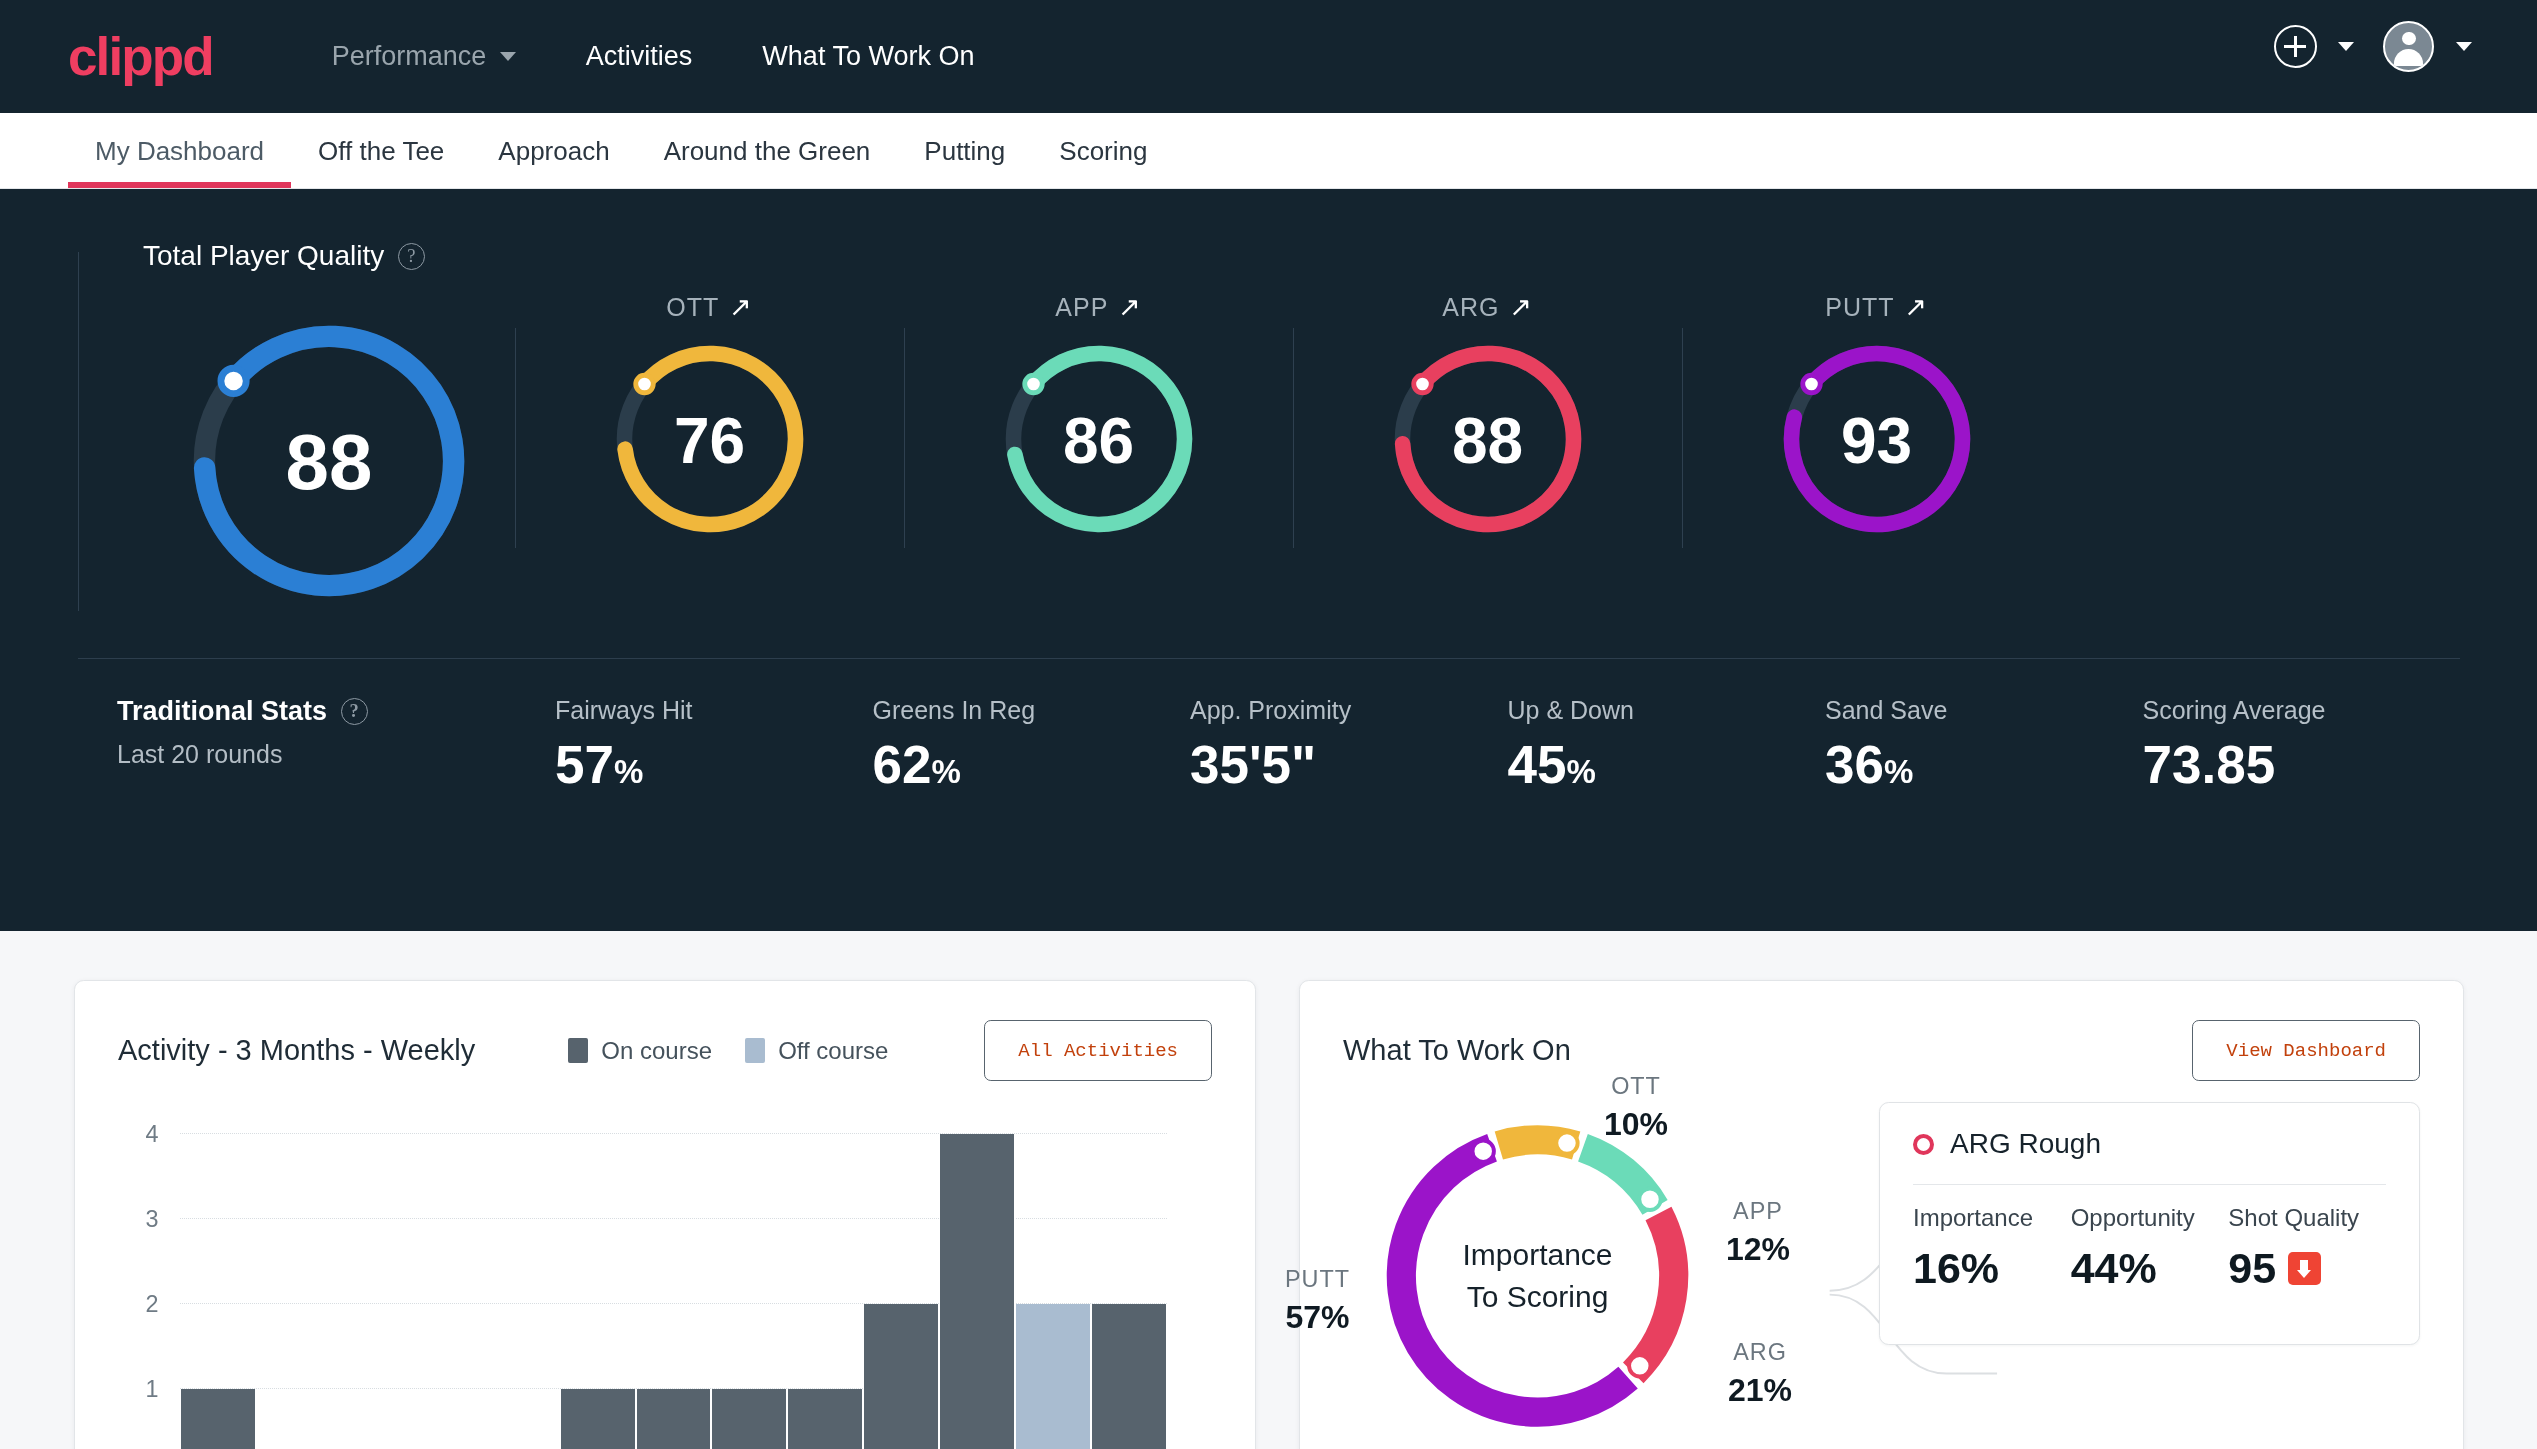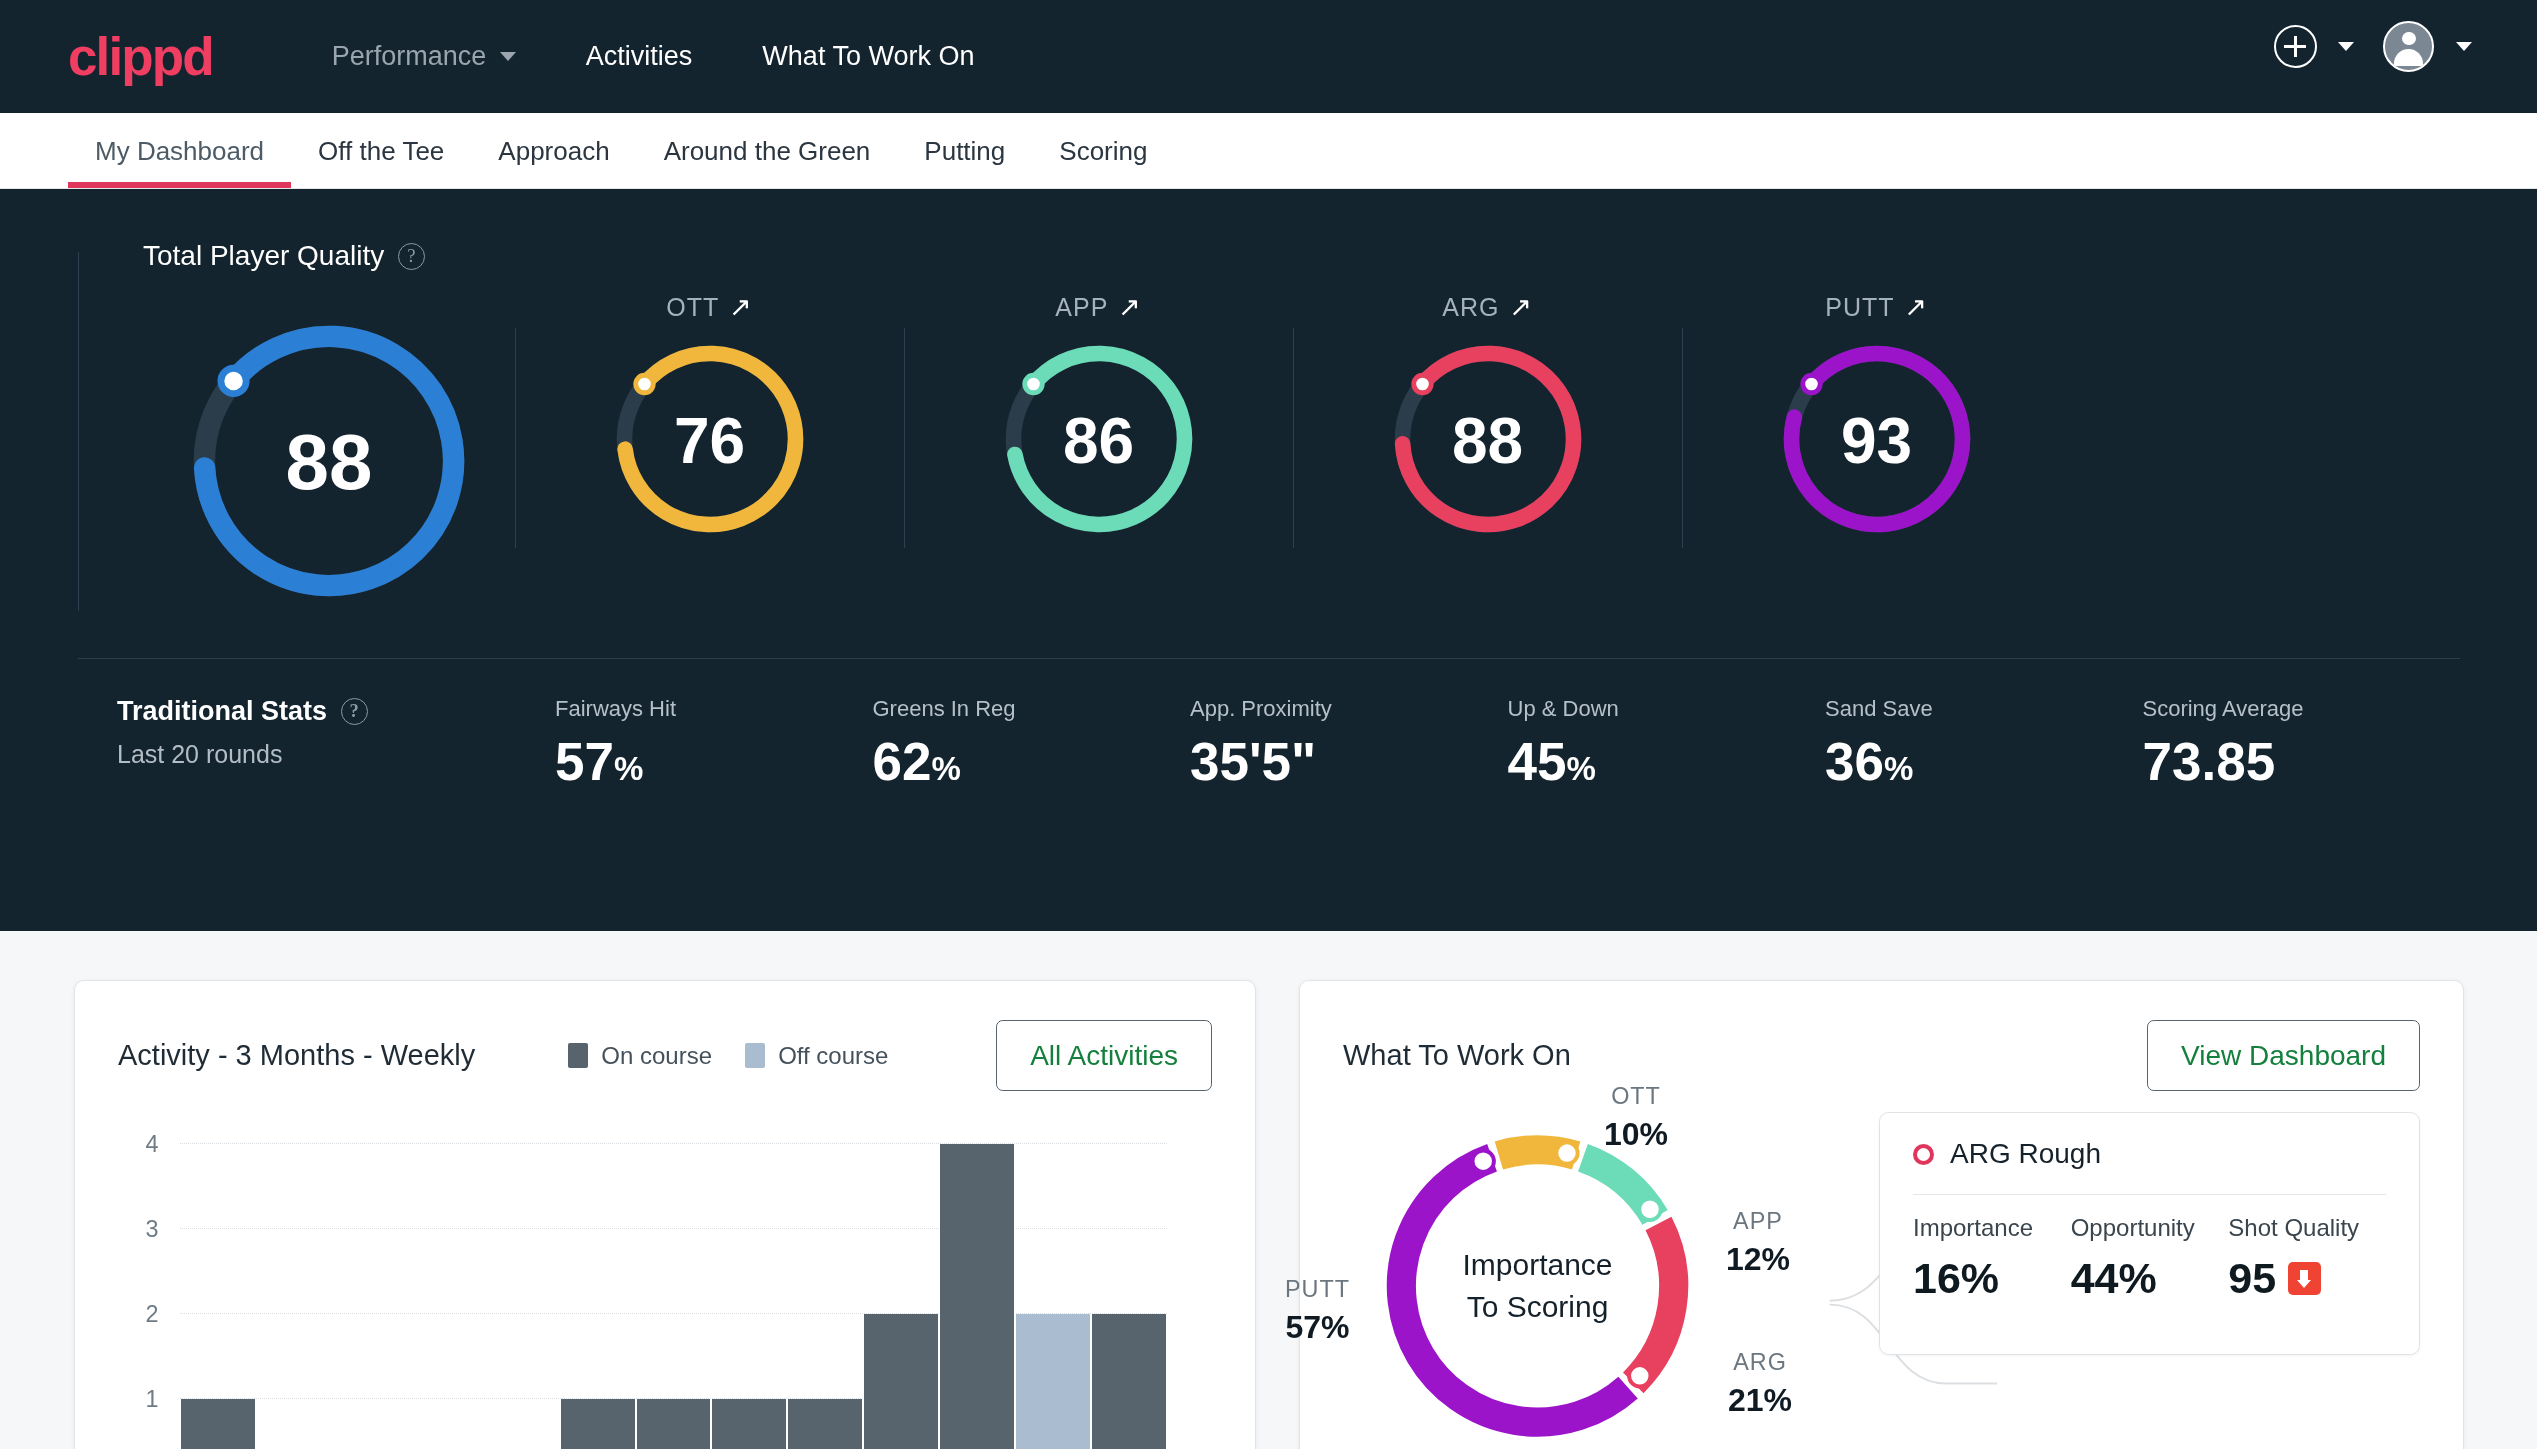--- a/index.html
+++ b/index.html
@@ -216,21 +216,21 @@
     display: flex; align-items: flex-start;
     padding-top: 37px;
   }
   .stats-lead { width: 477px; flex: 0 0 477px; padding-left: 39px; }
   .stats-lead .t1 {
     color: #ffffff; font-size: 27px; font-weight: 700;
     display: flex; align-items: center; gap: 13.6px;
   }
   .stats-lead .t2 { color: #b3bdc5; font-size: 25px; margin-top: 13.6px; }
   .stat { flex: 1; text-align: left; }
-  .stat .lbl { color: #b6c0c8; font-size: 22px; }
+  .stat .lbl { color: #b6c0c8; font-size: 25px; }
   .stat .val {
     color: #ffffff; font-size: 53px; font-weight: 700;
     margin-top: 9.7px; white-space: nowrap;
   }
   .stat .val .unit { font-size: 33px; font-weight: 700; }
 
   
   .lower {
     background: #f6f7f9;
     height: 529px;
@@ -248,27 +248,27 @@
   .card-wtwo { flex: 1; padding: 39px 43px 0 43px; }
   .card-head { display: flex; align-items: center; }
   .card-title { font-size: 29px; color: #1f2c36; font-weight: 400; }
   .legend { display: flex; align-items: center; gap: 33px; margin-left: 93px; }
   .legend-item { display: flex; align-items: center; gap: 13.6px; font-size: 24px; color: #45525c; }
   .swatch { width: 19.5px; height: 25px; border-radius: 1.9px; }
   .btn-outline {
     margin-left: auto;
     border: 1.9px solid #58646e;
     border-radius: 6.8px;
-    color: #15803d;
-    font-size: 28px;
+    color: #c2410c;
+    font-size: 19px;
     padding: 18.5px 33px;
     background: #ffffff;
     cursor: pointer;
     white-space: nowrap;
-    font-family: Liberation Sans, sans-serif;
+    font-family: Liberation Mono, monospace;
   }
 
   
   .chart { position: relative; margin-top: 33px; height: 368px; }
   .plot { position: absolute; left: 62px; right: 45px; top: 19.5px; height: 341px; }
   .gridline {
     position: absolute; left: 0; right: 0; height: 0;
     border-top: 1.9px dotted #d8dde1;
   }
   .ytick {

